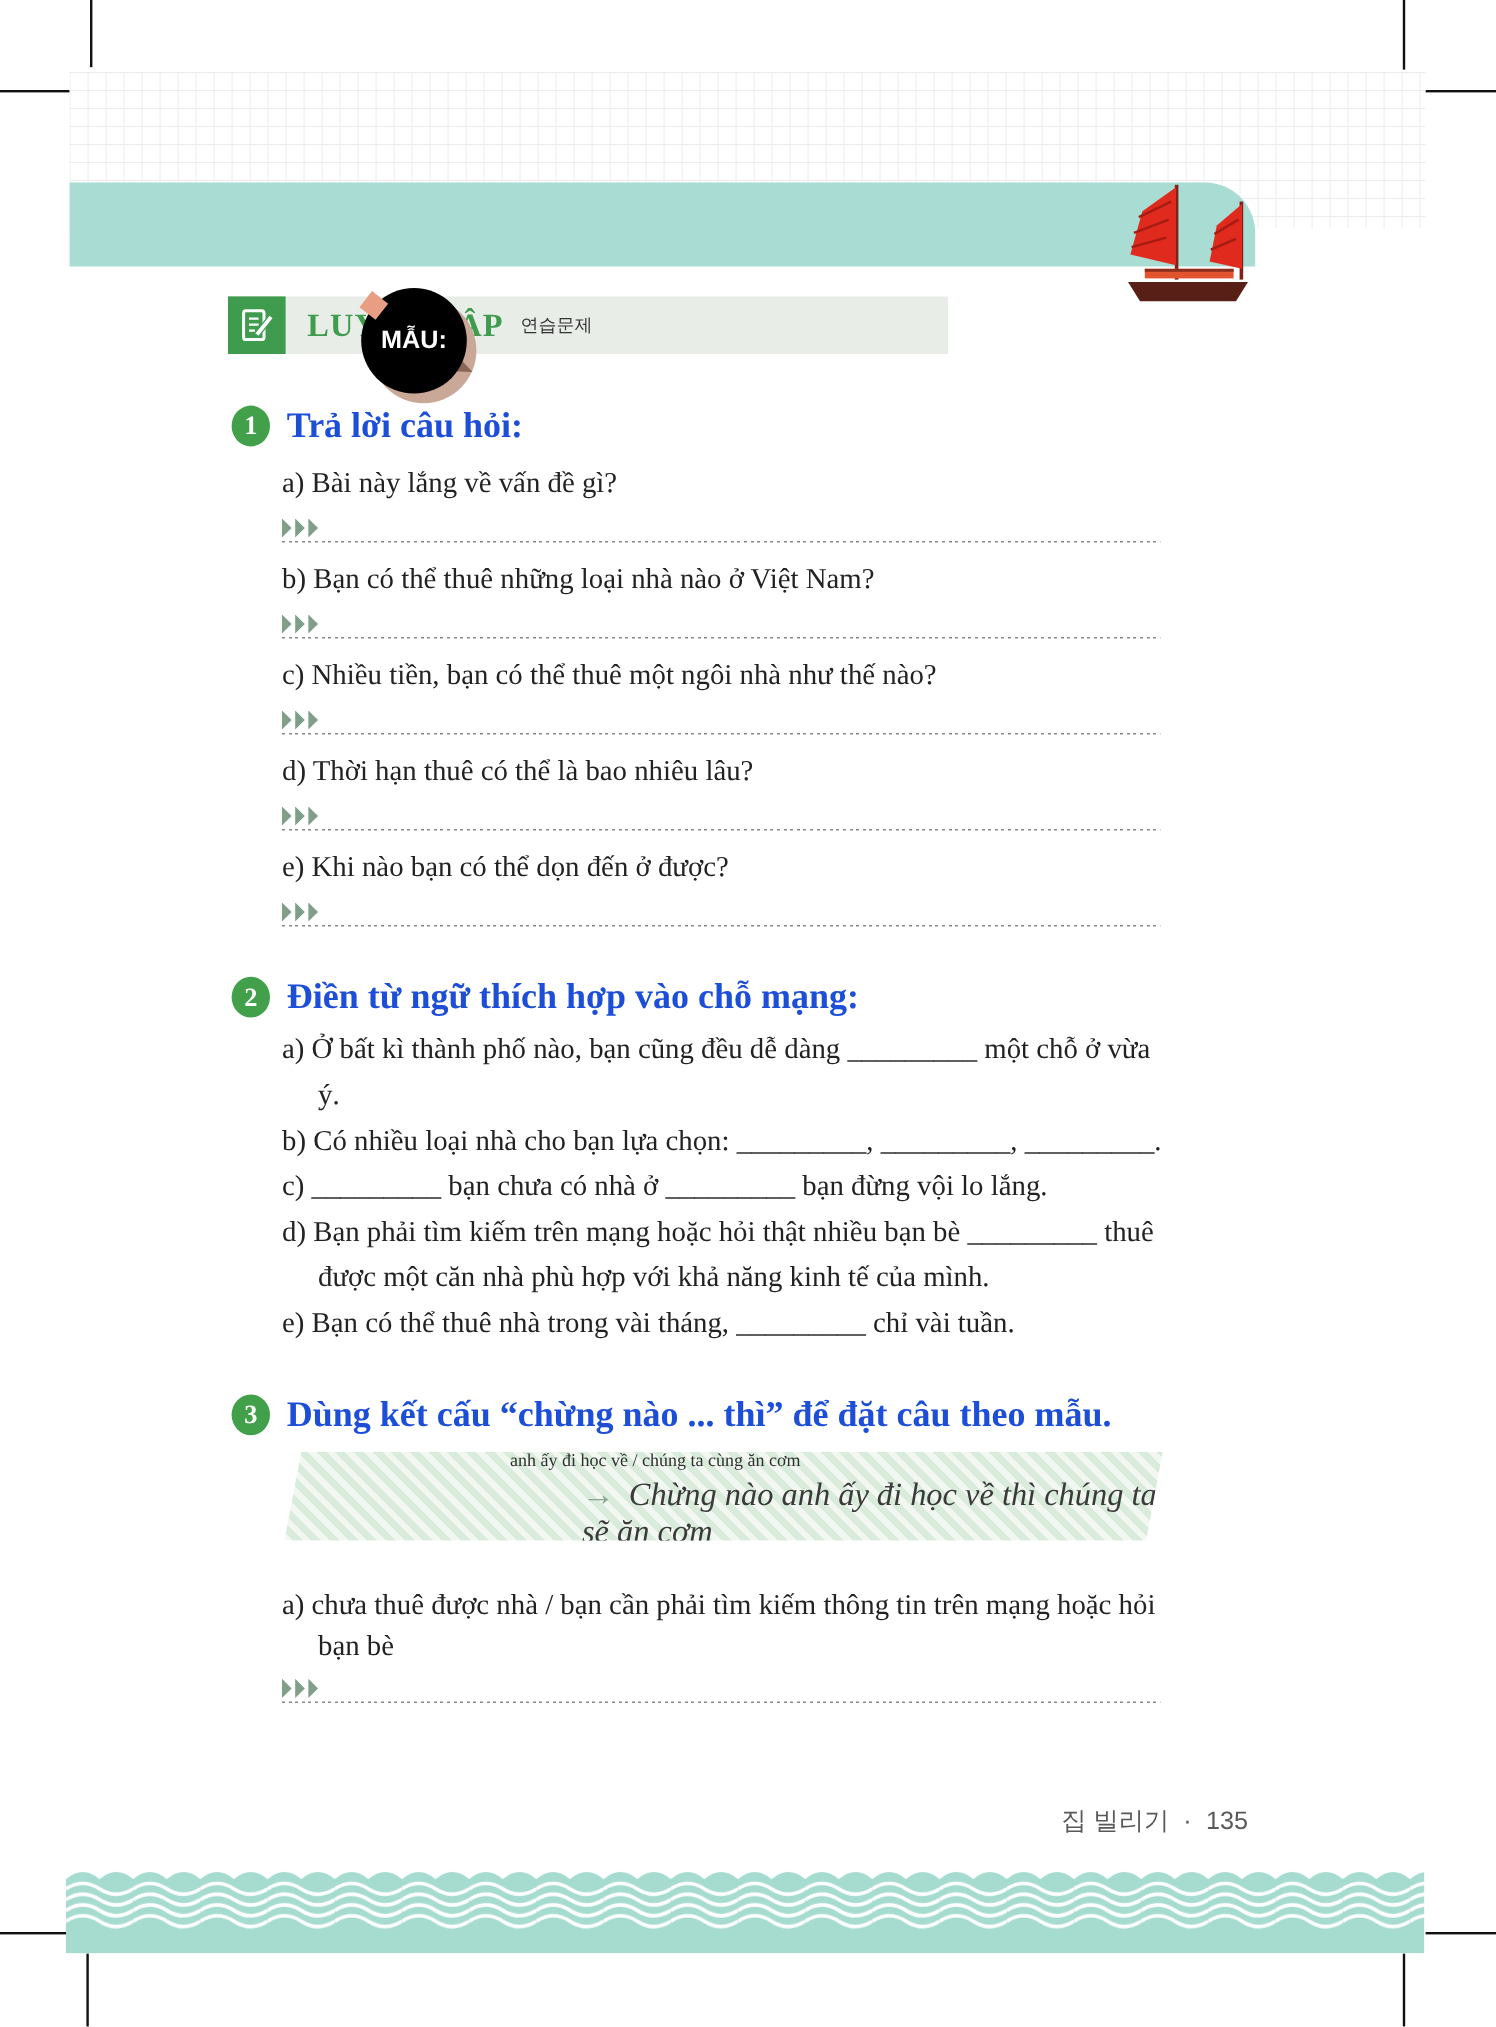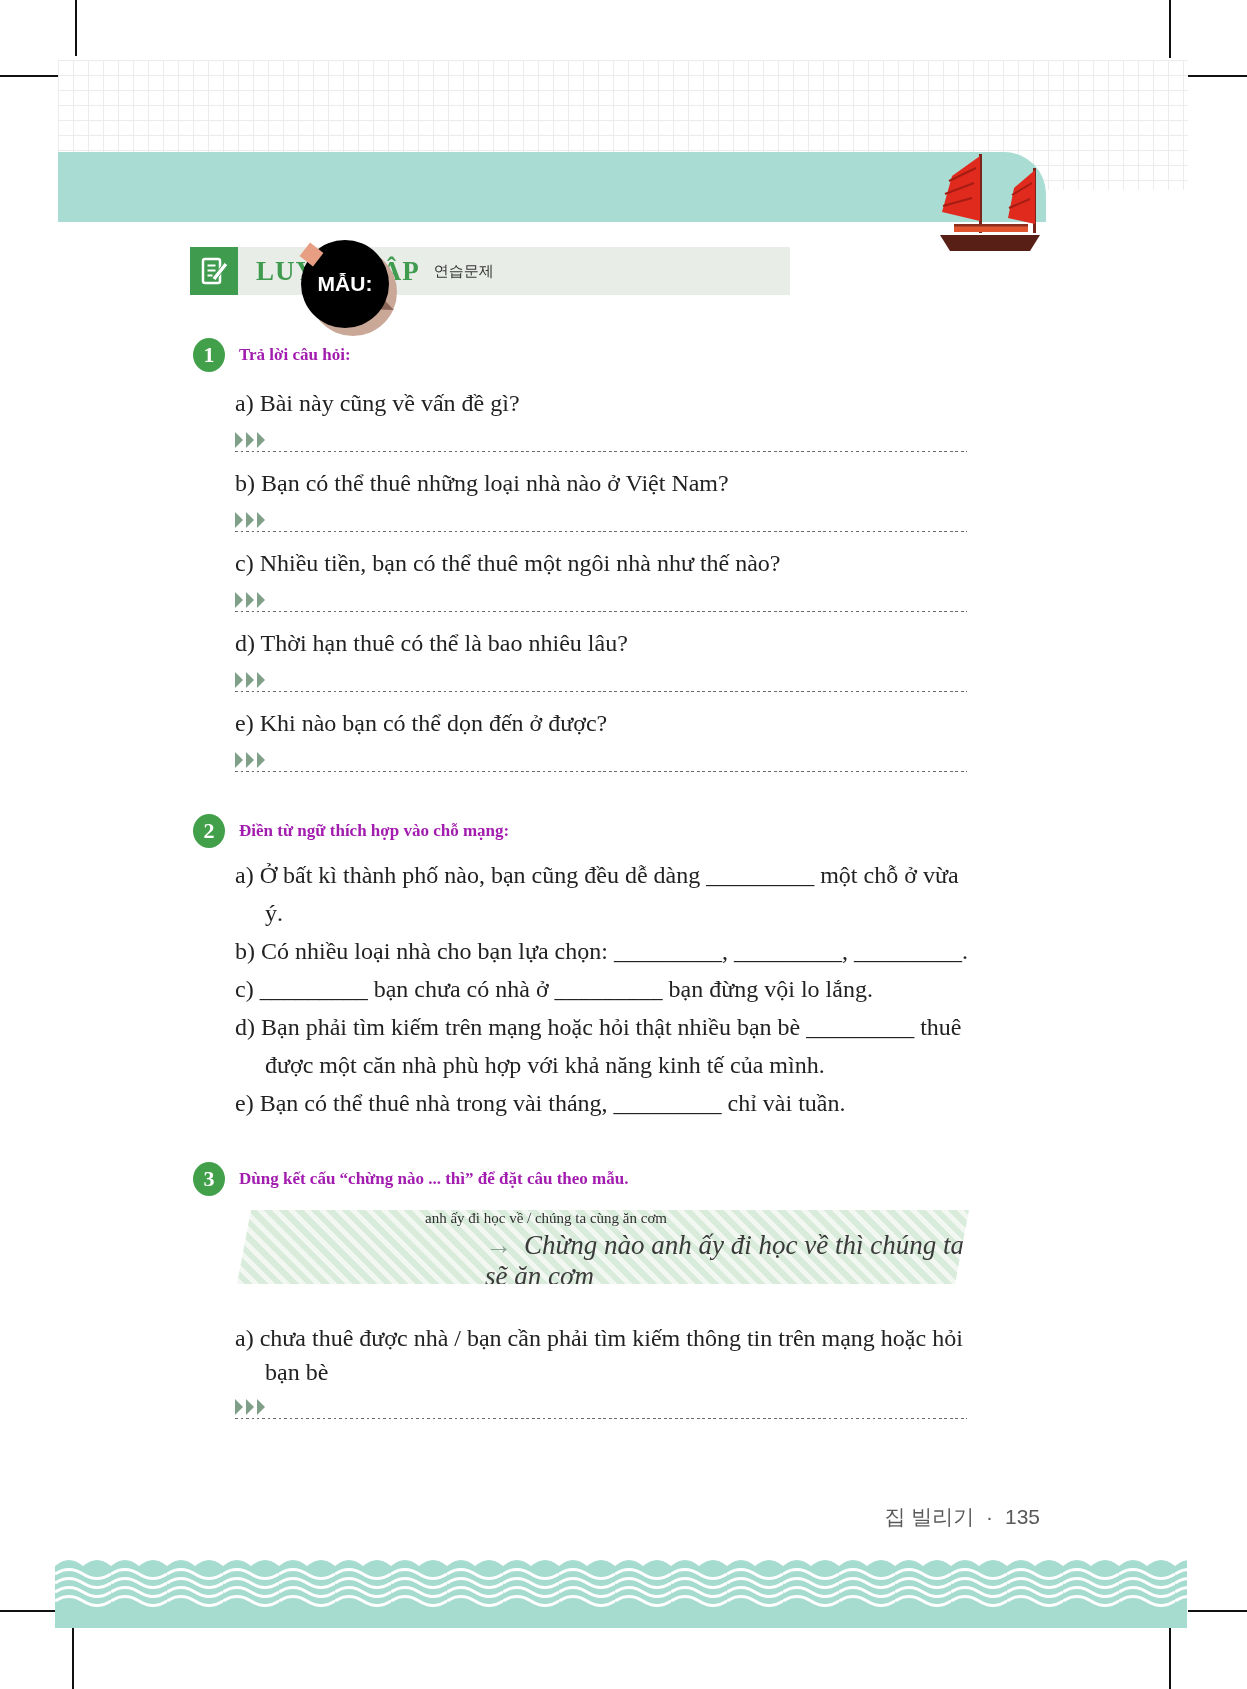--- a/index.html
+++ b/index.html
@@ -41,21 +41,21 @@
   }
   
   .content { position:absolute; left:193px; top:338px; width:776px; }
   section { margin:0; }
   .sec-head { display:flex; align-items:center; height:34px; margin-bottom:8px; }
   .num-circle {
     width:32px; height:34px; border-radius:50%; background:#43a04a; color:#fff;
     font-weight:bold; font-size:22px; display:flex; align-items:center;
     justify-content:center; flex:0 0 32px;
   }
-  .sec-title { font-size:17px; font-weight:bold; color:#a21caf; margin:0 0 0 14px; }
+  .sec-title { font-size:30px; font-weight:bold; color:#1d4ed8; margin:0 0 0 14px; }
   .q {
     font-size:24px; line-height:30px; margin:16px 0 0 42px; color:#222;
     padding-left:30px; text-indent:-30px; width:700px;
   }
   .marker { margin:14px 0 0 42px; height:16px; display:flex; align-items:center; }
   .tri {
     width:0; height:0; border-top:8px solid transparent; border-bottom:8px solid transparent;
     border-left:8px solid #7f9f88; margin-right:3px;
   }
   .dotline {
@@ -148,21 +148,21 @@
 
   <div class="content">
 
     <section>
       <div class="sec-head">
         <span class="num-circle">1</span>
         <h2 class="sec-title">Trả lời câu hỏi:</h2>
       </div>
 
       <div>
-        <p class="q">a) Bài này cũng về vấn đề gì?</p>
+        <p class="q">a) Bài này lắng về vấn đề gì?</p>
         <div class="marker">
             <span class="tri"></span>
             <span class="tri"></span>
             <span class="tri"></span>
           </div>
         <div class="dotline"></div>
       </div>
       <div>
         <p class="q">b) Bạn có thể thuê những loại nhà nào ở Việt Nam?</p>
         <div class="marker">

